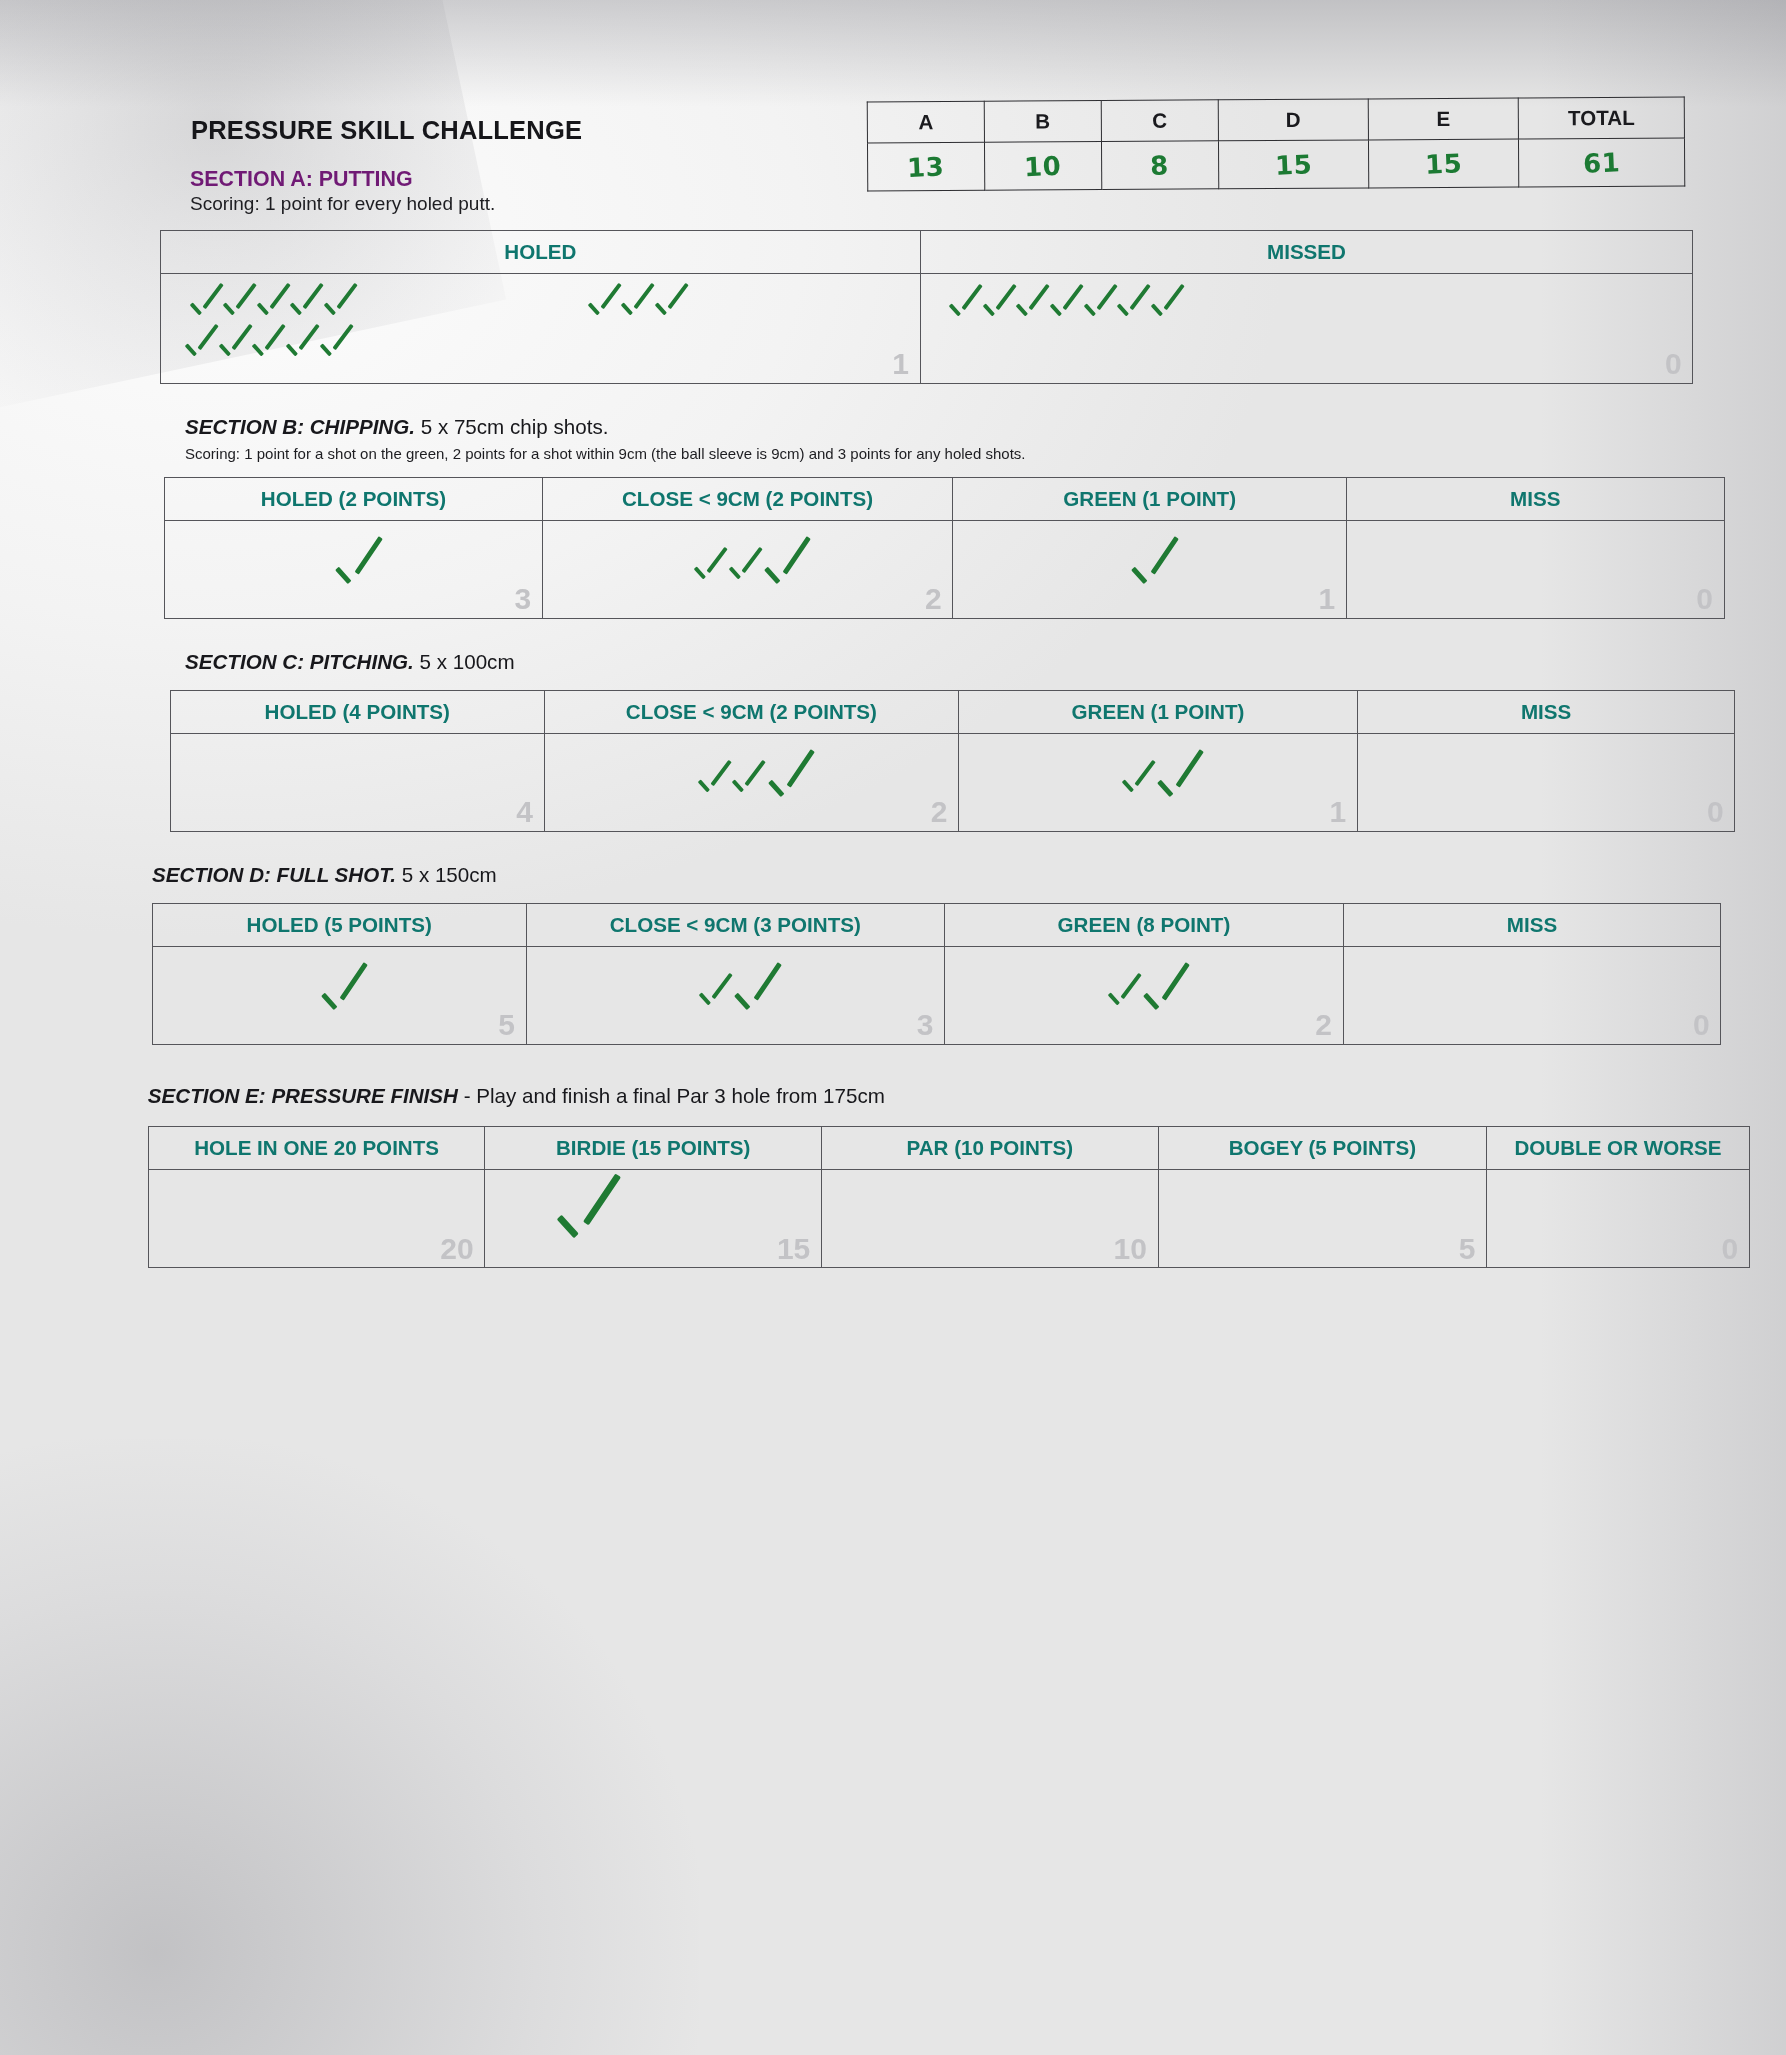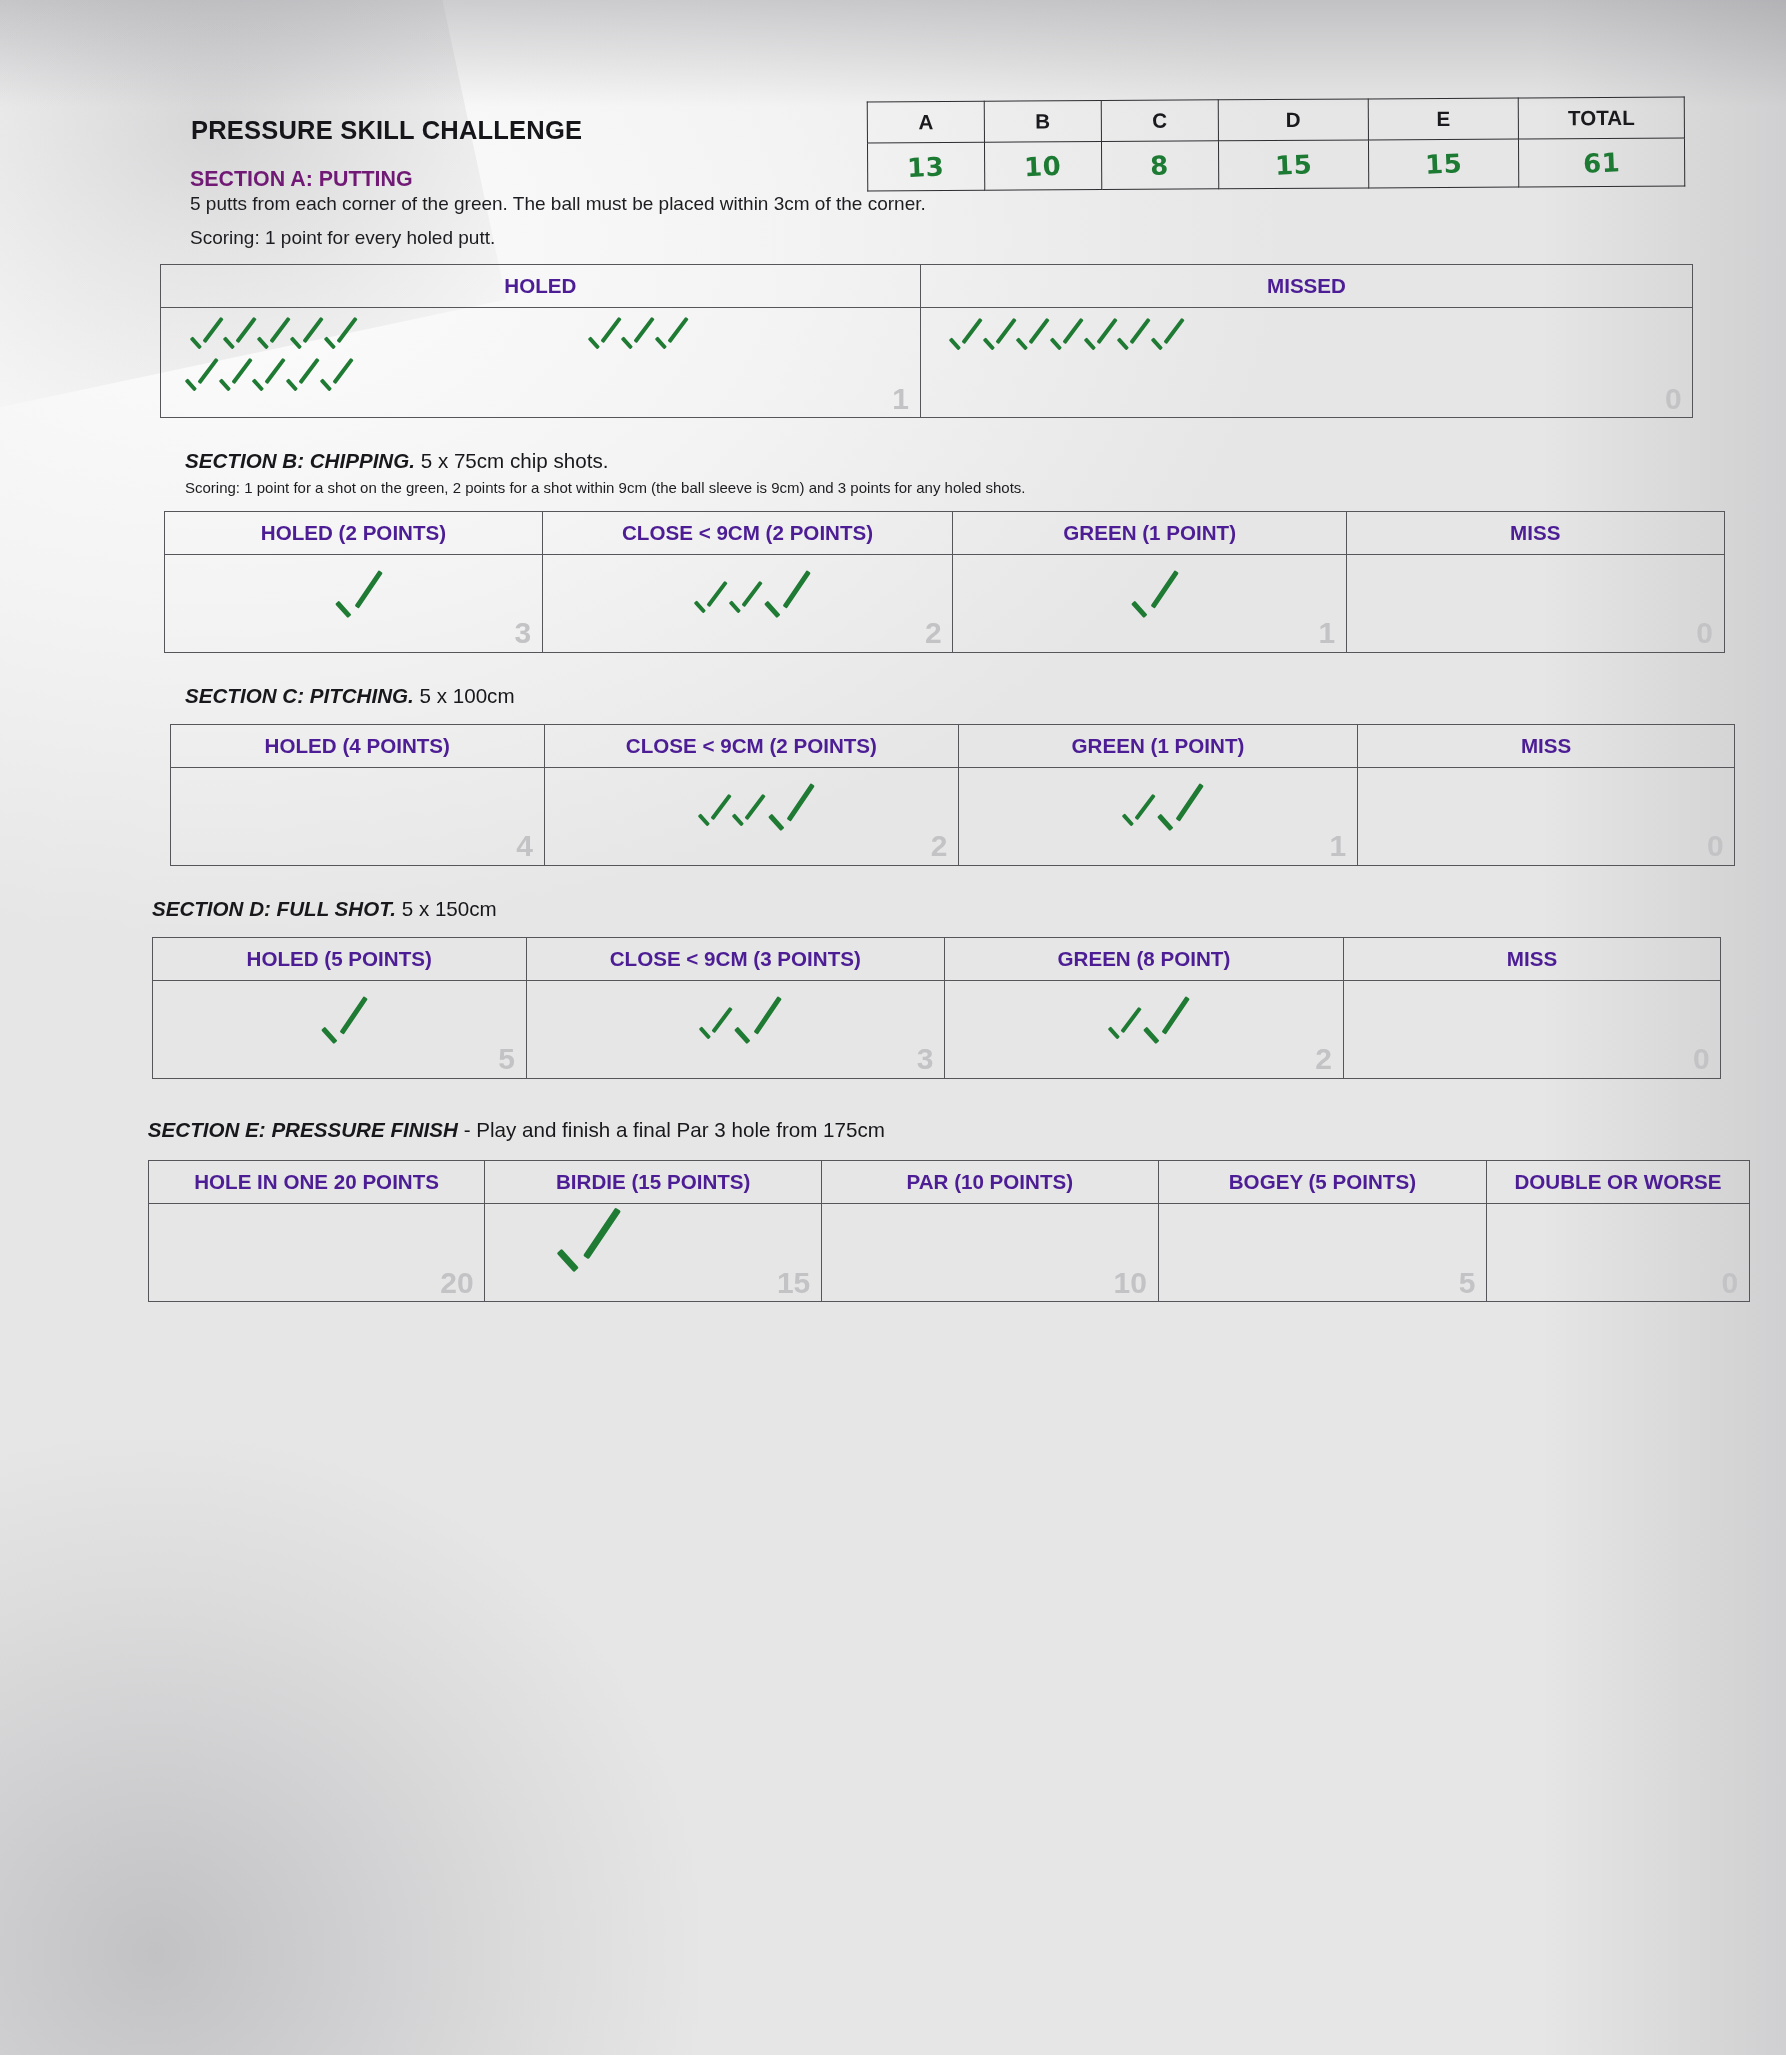--- a/index.html
+++ b/index.html
@@ -152,21 +152,21 @@
     table-layout: fixed;
     margin-left: 8.2px;
   }
   table.grid th, table.grid td {
     border: 1.2px solid #55555a;
     vertical-align: middle;
   }
   table.grid th {
     font-size: 20.6px;
     font-weight: bold;
-    color: #4c1d95;
+    color: #0f766e;
     text-align: center;
     height: 39px;
     padding: 1.6px 3.3px;
   }
   table.grid td {
     position: relative;
     height: 95px;
   }
   .ptval {
     position: absolute;
@@ -263,21 +263,20 @@
           <td><span class="hand">10</span></td>
           <td><span class="hand">8</span></td>
           <td><span class="hand">15</span></td>
           <td><span class="hand">15</span></td>
           <td><span class="hand">61</span></td>
         </tr>
       </tbody>
         </table>
     </div>
 
-    <p class="para tight">5 putts from each corner of the green. The ball must be placed within 3cm of the corner.</p>
     <p class="para">Scoring: 1 point for every holed putt.</p>
 
     <table class="grid" style="width:1517px; margin-left:4.1px;">
       <tbody>
           <tr>
         <th style="width:752px">HOLED</th>
         <th style="width:765px">MISSED</th>
       </tr>
       <tr>
         <td class="putt-cell-holed" style="height:107px">

